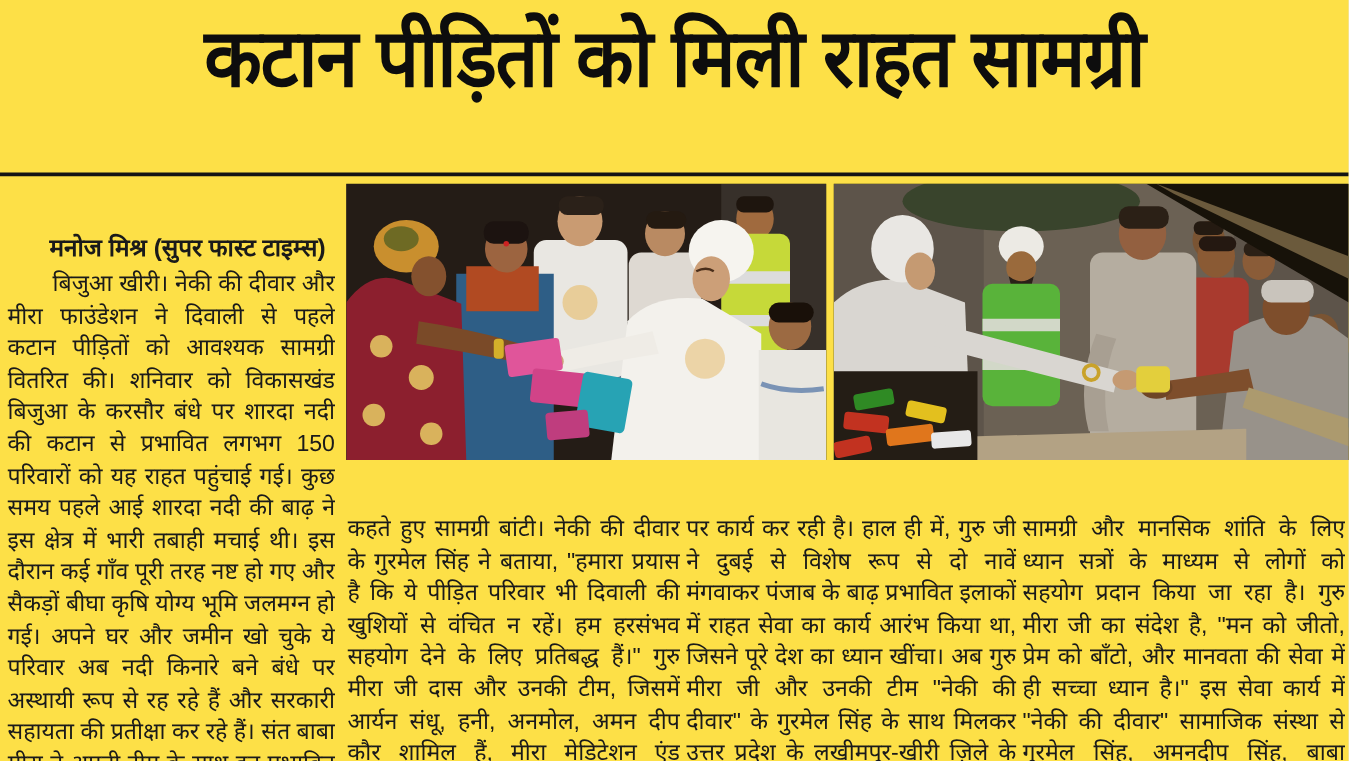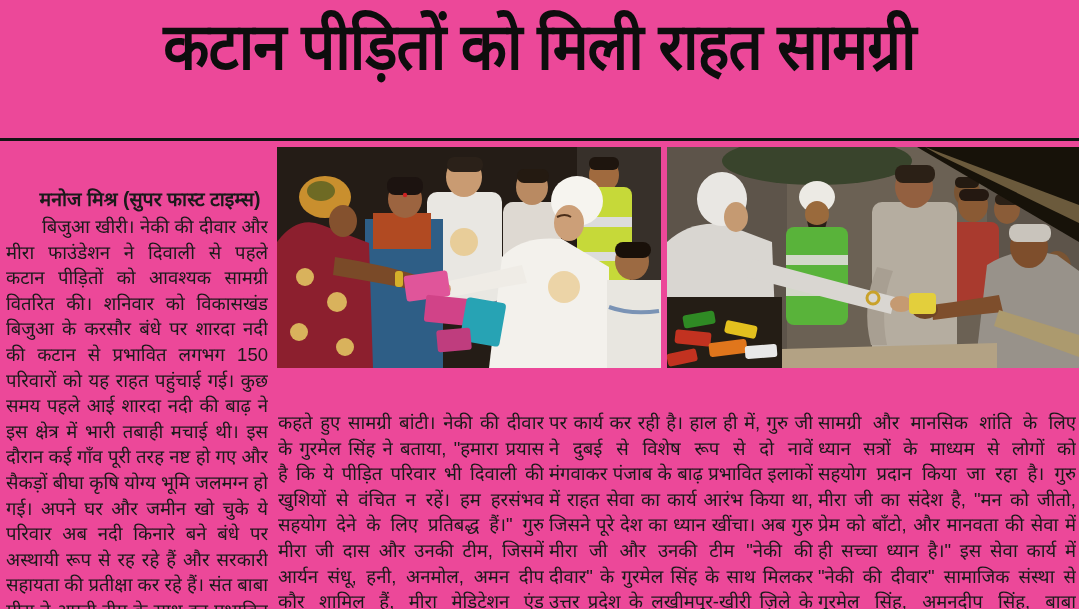--- a/index.html
+++ b/index.html
@@ -1,18 +1,18 @@
 <!DOCTYPE html>
 <html lang="hi"><head>
 <meta charset="utf-8">
 <style>
   html,body{margin:0;padding:0;background:#e9e9e9;}
   .page{
     position:relative;width:1079px;height:609px;margin:0 auto;
-    background:#ec4899;overflow:hidden;
+    background:#fde047;overflow:hidden;
     font-family:"Liberation Sans","DejaVu Sans",sans-serif;
     color:#111;
   }
   
   .headline{
     position:absolute;left:0;top:-6px;width:1079px;height:92px;
     display:flex;align-items:center;justify-content:center;
     font-size:60px;font-weight:bold;letter-spacing:-1px;
     white-space:nowrap;color:#0d0d0d;
     transform:scaleY(1.08);transform-origin:top;

